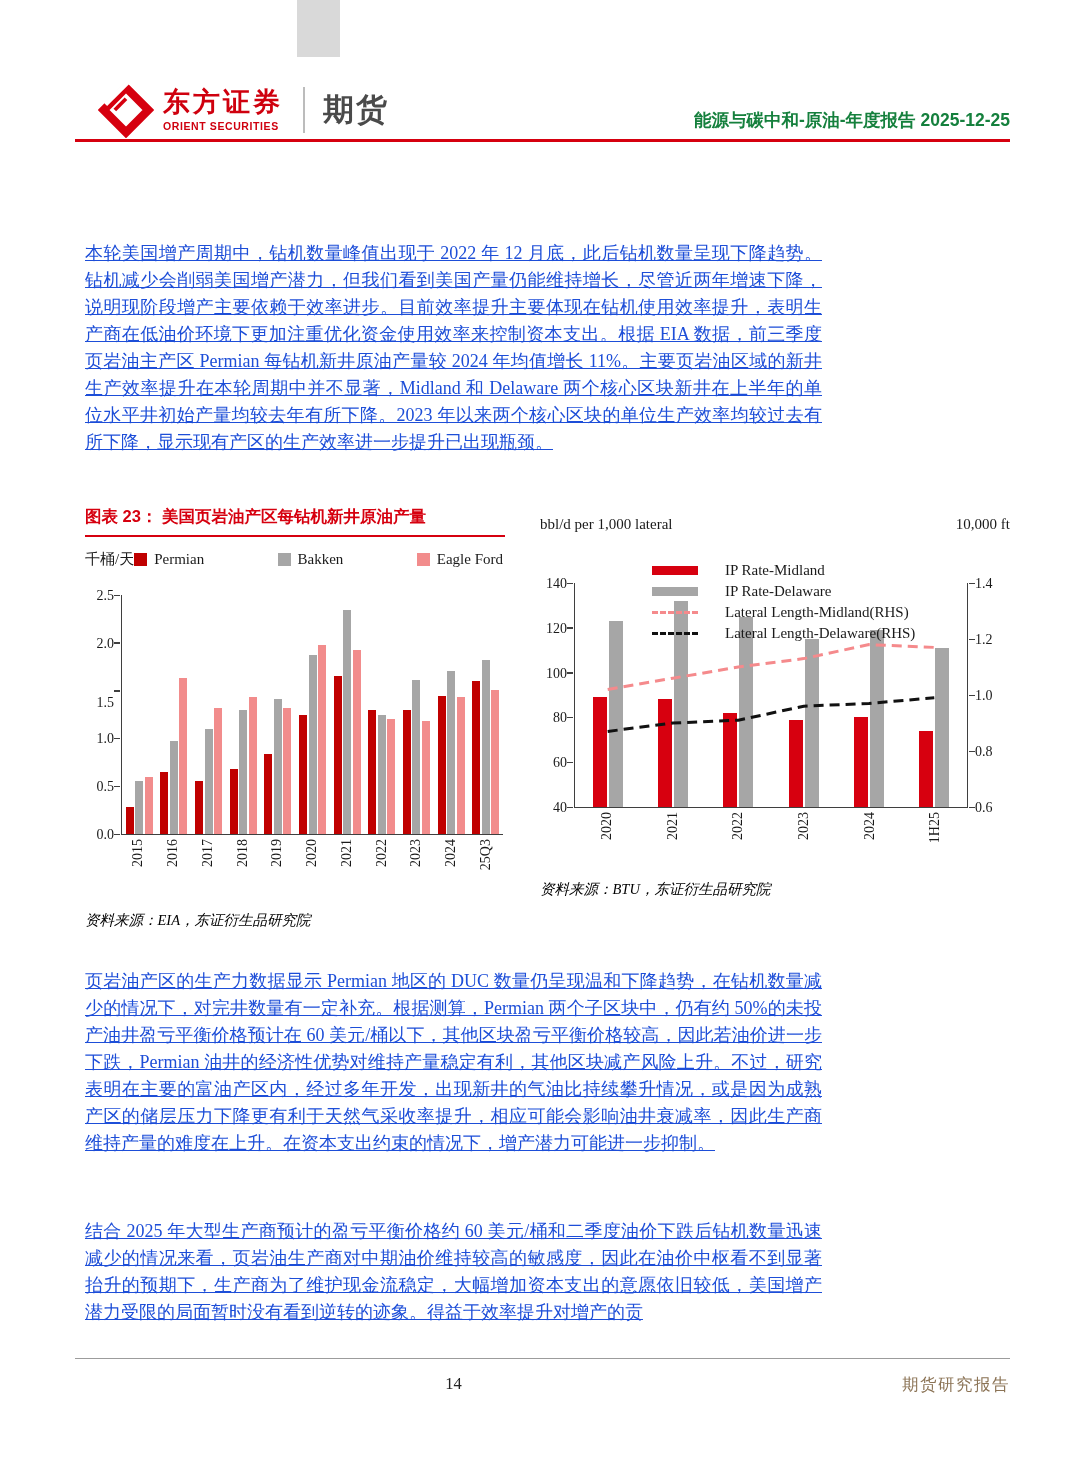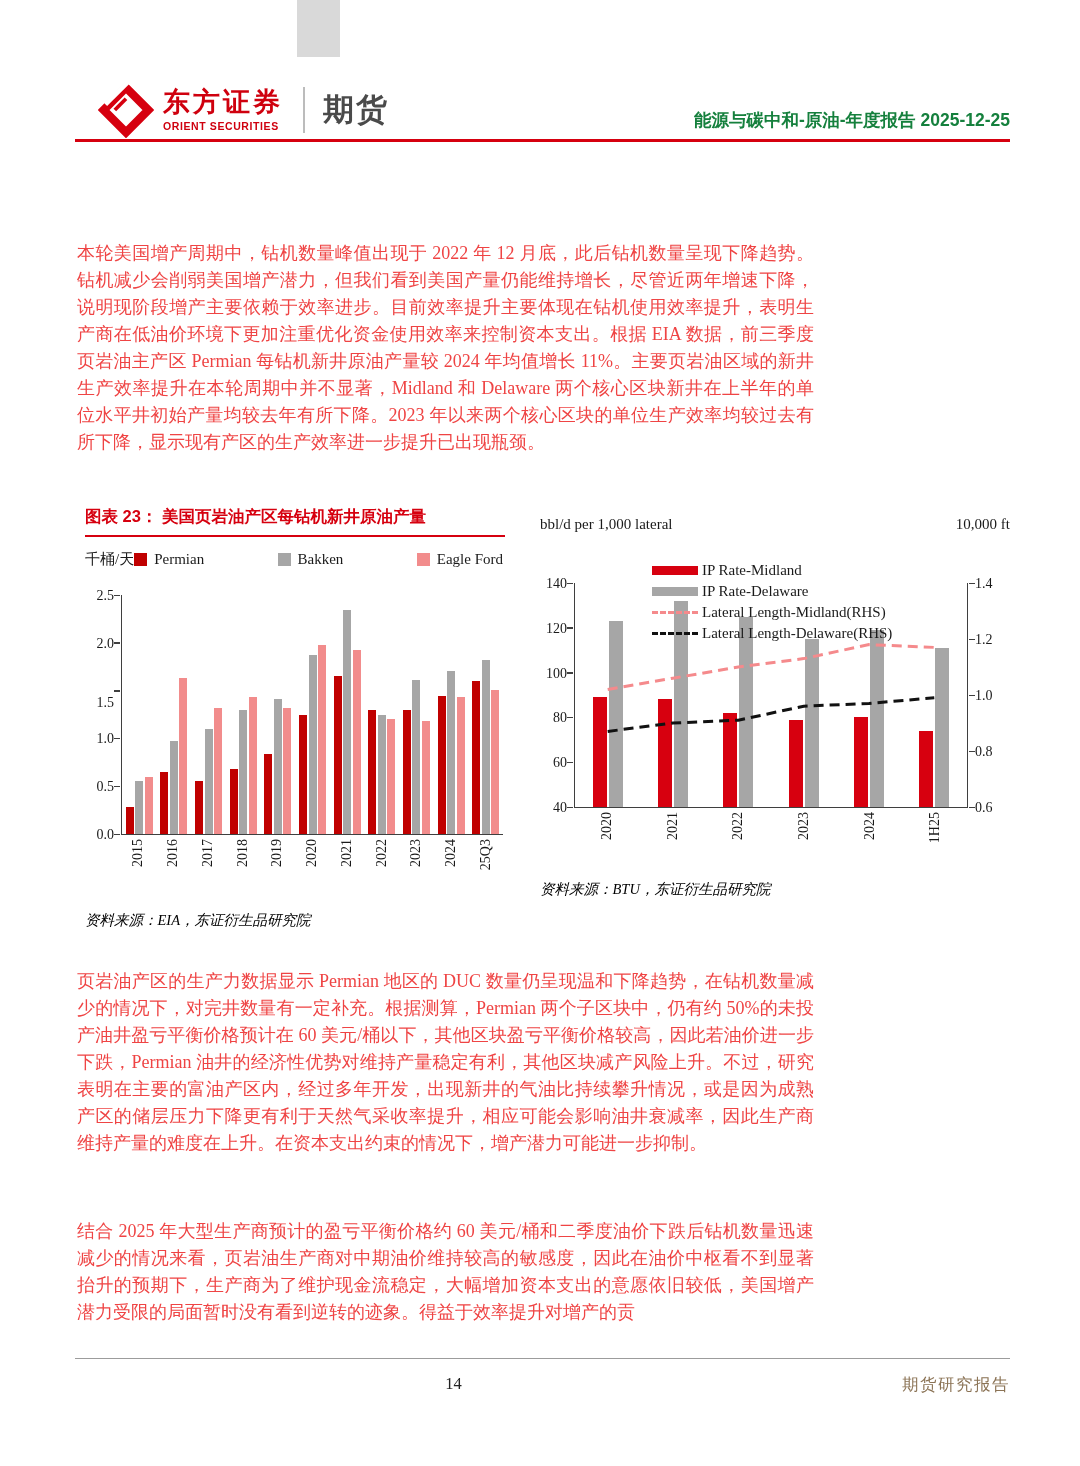--- a/index.html
+++ b/index.html
@@ -16,21 +16,21 @@
             color:#cf000e;letter-spacing:3px;line-height:1.05;}
   .brand-en{font-family:"Liberation Sans",sans-serif;font-weight:bold;font-size:10.5px;color:#cf000e;
             letter-spacing:0.6px;margin-top:3px;}
   .brand-divider{width:2px;height:46px;background:#bcbcbc;margin:0 18px 0 20px;}
   .division{font-family:"Liberation Sans",sans-serif;font-weight:bold;font-size:31px;color:#4a4a4a;letter-spacing:2px;}
   .report-title{position:absolute;top:108px;right:70px;font-family:"Liberation Sans",sans-serif;
                 font-weight:bold;font-size:17.5px;color:#15803d;}
   .header-rule{position:absolute;top:139px;left:75px;width:935px;height:3px;background:#d6000f;}
 
   
-  .para{position:absolute;left:77px;width:737px;font-size:18px;line-height:27px;text-align:justify;color:#ef4444;}
+  .para{position:absolute;left:85px;width:737px;font-size:18px;line-height:27px;text-align:justify;color:#1d4ed8;text-decoration:underline;}
   #p1{top:240px;}
   #p2{top:968px;}
   #p3{top:1218px;}
 
   
   .charts{position:absolute;top:506px;left:85px;width:925px;display:flex;justify-content:space-between;}
   .fig{position:relative;}
   .fig-23{width:420px;}
   .fig-24{width:470px;}
   .fig-title{font-family:"Liberation Sans",sans-serif;font-weight:bold;font-size:16.5px;color:#d6000f;
@@ -61,21 +61,21 @@
   .ytick-r{left:auto;right:-8px;}
   .xaxis{display:flex;margin-top:4px;}
   .f23-xaxis{margin-left:36px;width:382px;height:58px;}
   .f24-xaxis{margin-left:34px;width:394px;height:54px;}
   .xcell{flex:1;display:flex;justify-content:center;align-items:flex-start;}
   .xlab{writing-mode:vertical-rl;transform:rotate(180deg);font-size:14px;white-space:nowrap;}
   .fig-source{font-style:italic;font-size:14.5px;margin-top:14px;color:#000;}
 
   .line-svg{position:absolute;left:0;top:0;overflow:visible;pointer-events:none;}
   .legend24{position:absolute;left:112px;top:56px;display:flex;flex-direction:column;gap:4px;z-index:5;}
-  .legend24 .legend-item{gap:4px;}
+  .legend24 .legend-item{gap:27px;}
   .bar-swatch{width:46px;height:9px;display:inline-block;flex:0 0 auto;}
   .line-swatch{width:46px;height:0;border-top:3px dashed #000;display:inline-block;flex:0 0 auto;}
 
   
   .footer-rule{position:absolute;top:1358px;left:75px;width:935px;height:1px;background:#9c9c9c;}
   .page-num{position:absolute;top:1374px;left:85px;width:737px;text-align:center;font-size:16.5px;color:#222;}
   .footer-label{position:absolute;top:1374px;right:70px;font-size:16.5px;color:#8b7355;letter-spacing:1.5px;}
 </style>
 </head>
 <body>

